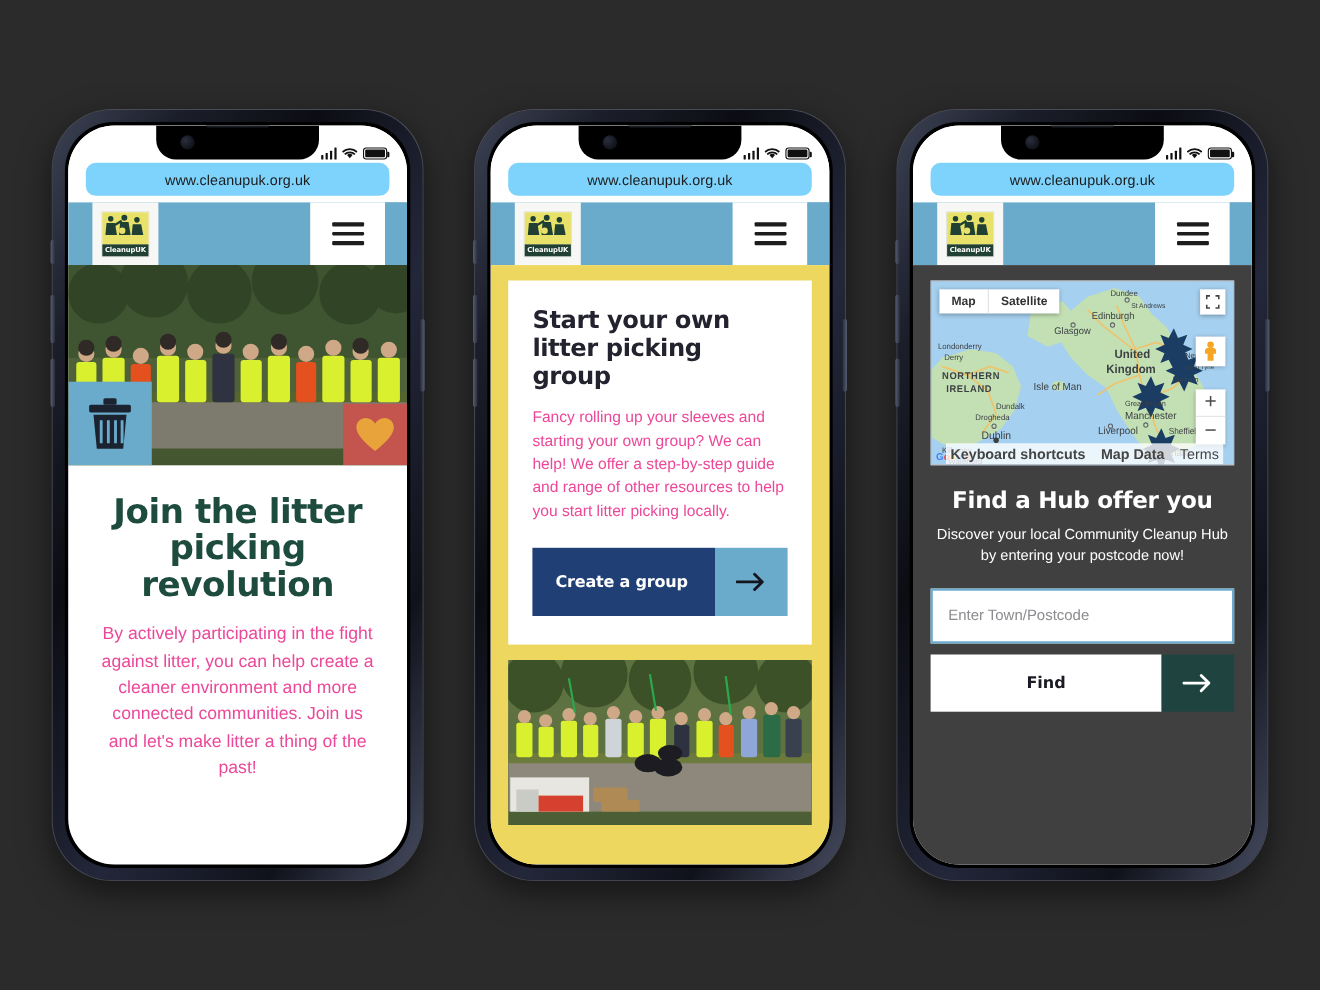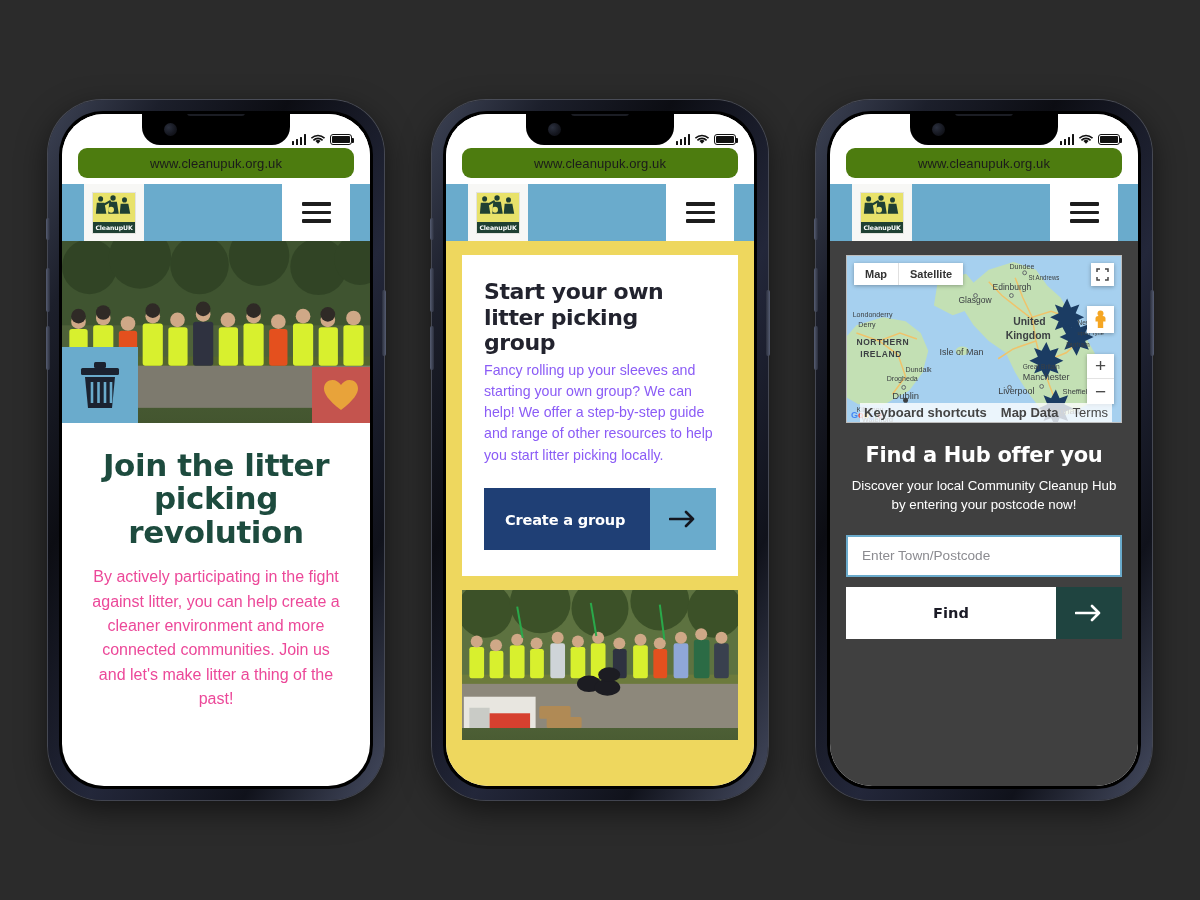--- a/index.html
+++ b/index.html
@@ -101,21 +101,21 @@
     content:''; position:absolute; right:-3.4px; top:3px;
     width:2px; height:5px; background:#111; border-radius:0 1px 1px 0;
   }
   .batt i { display:block; width: 100%; height: 100%; background: #111; border-radius: 1px; }
 
   .urlbar {
     height: 36px; background: #fff;
     padding: 0 16px 6px 16px;
   }
   .urlpill {
-    height: 30px; background: #4d7c0f; border-radius: 9px;
+    height: 30px; background: #7dd3fc; border-radius: 9px;
     display: flex; align-items: center; justify-content: center;
     font-size: 13px; color: #1b1b1b; letter-spacing: .1px;
   }
 
   
   .site-header {
     height: 57px; display: flex; align-items: stretch;
     background: #6aabcc;
   }
   .logo-cell {
@@ -176,21 +176,21 @@
   .yellow-page { background: #eed75e; flex: 1; padding: 14px 16px; }
   .card {
     background: #fff; padding: 24px 22px 26px;
   }
   .card-title {
     font-family: "DejaVu Sans", sans-serif;
     font-weight: 700; font-size: 22px; line-height: 1.16;
     color: #22232e; letter-spacing: -.4px;
   }
   .card-text {
-    margin-top: 4px; font-size: 14.2px; line-height: 1.5; color: #8b5cf6;
+    margin-top: 14px; font-size: 14.2px; line-height: 1.5; color: #ec4899;
   }
   .cta { display: flex; margin-top: 22px; height: 62px; }
   .cta-label {
     flex: 1; background: #1f3f75; color: #fff;
     display: flex; align-items: center; padding-left: 21px;
     font-weight: 700; font-size: 14.6px; letter-spacing: -.2px;
     font-family: "DejaVu Sans", sans-serif;
   }
   .cta-arrow {
     width: 66px; background: #6aabcc;
@@ -260,21 +260,21 @@
   .hub-title {
     text-align: center; margin-top: 20px;
     font-family: "DejaVu Sans", sans-serif;
     font-weight: 700; font-size: 21px; color: #fff; letter-spacing: -.3px;
   }
   .hub-sub {
     text-align: center; margin-top: 10px;
     font-size: 13.3px; line-height: 1.42; color: #fff;
   }
   .postcode {
-    margin-top: 20px; height: 42px; background: #fff;
+    margin-top: 20px; height: 50px; background: #fff;
     border: 2.2px solid #6aabcc;
     display: flex; align-items: center; padding-left: 14px;
     font-size: 13.6px; color: #8b8b90;
   }
   .findrow { display: flex; margin-top: 10px; height: 52px; }
   .find-label {
     flex: 1; background: #fff; color: #1b1b26;
     display: flex; align-items: center; justify-content: center;
     font-weight: 700; font-size: 14.6px;
     font-family: "DejaVu Sans", sans-serif;

